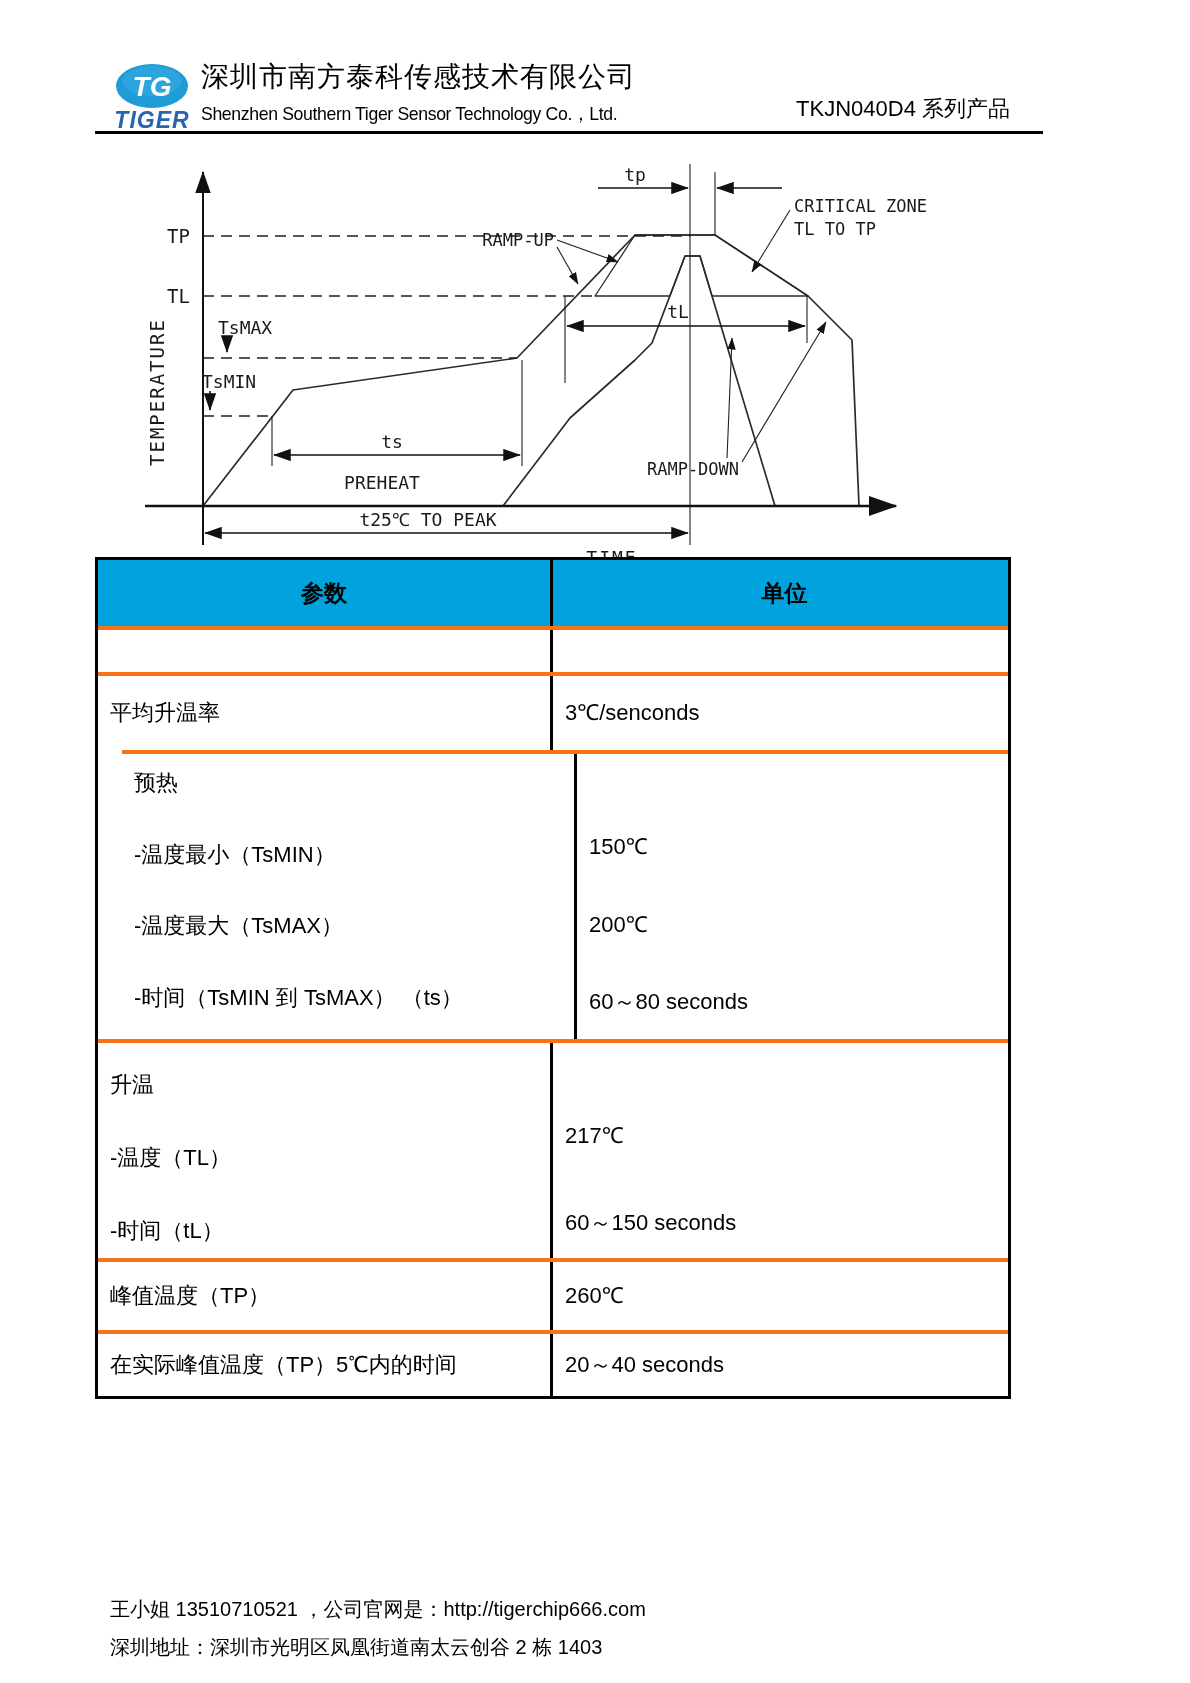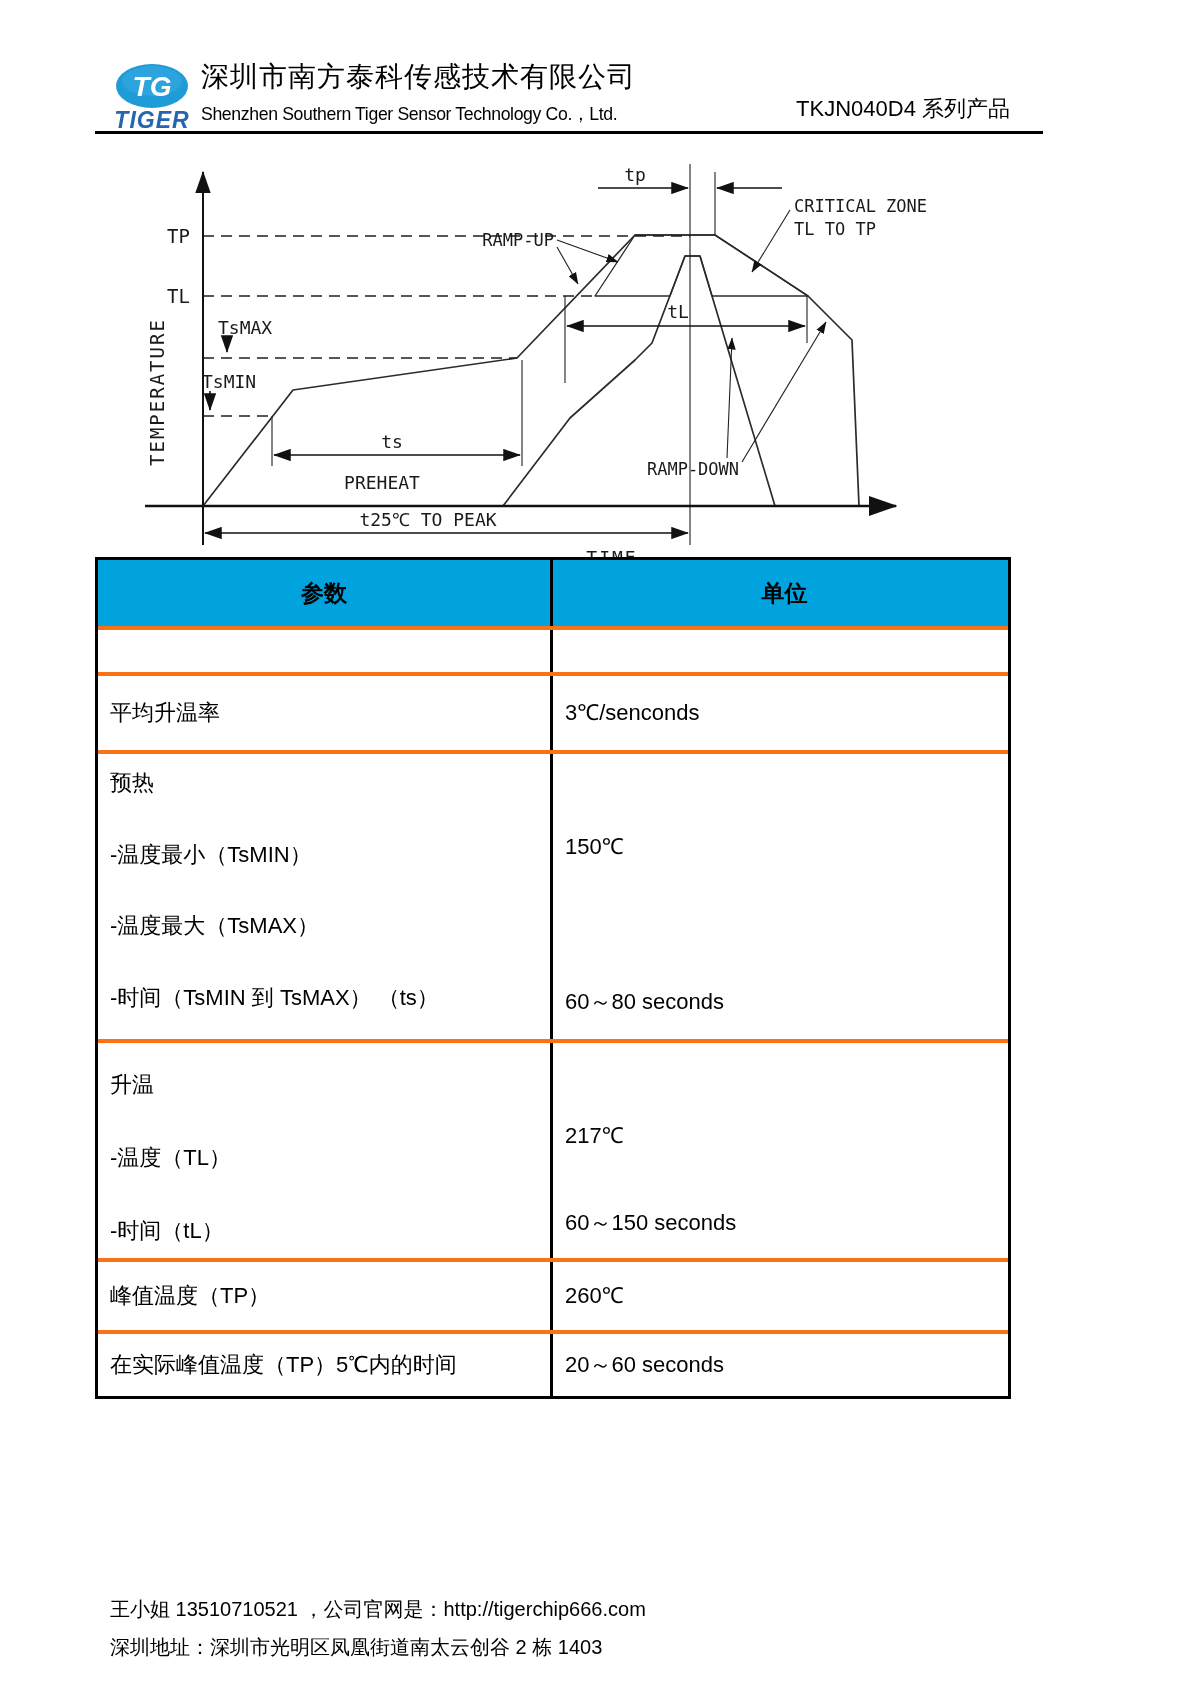--- a/index.html
+++ b/index.html
@@ -28,21 +28,21 @@
   .t-row.first{border-top:none;gap:8px;}
   .th,.td{box-sizing:border-box;}
   .th:first-child,.td:first-child{border-right:3px solid #000;}
   .thead{background:#00a3dd;height:66px;}
   .th{display:flex;align-items:center;justify-content:center;font-size:23px;font-weight:700;}
   .td{position:relative;font-size:22px;line-height:30px;padding-left:12px;}
   .v-center{display:flex;align-items:center;}
   .col{display:flex;flex-direction:column;justify-content:space-between;}
   .r0{height:42px;}
   .r1{height:74px;}
-  .r2{height:285px;}
+  .r2{height:285px;margin-left:24px;}
   .r3{height:215px;}
   .r4{height:68px;}
   .r5{height:62px;}
   .p-a{padding-top:14px;padding-bottom:26px;}
   .p-b{padding-top:78px;padding-bottom:22px;}
   .p-c{padding-top:27px;padding-bottom:12px;}
   .p-d{padding-top:78px;padding-bottom:20px;}
 
   
   .footer{position:absolute;left:110px;top:1590px;font-size:20px;line-height:38px;}
@@ -147,20 +147,21 @@
 
     <div class="t-row r2">
       <div class="td col p-a">
         <span>预热</span>
         <span>-温度最小（TsMIN）</span>
         <span>-温度最大（TsMAX）</span>
         <span>-时间（TsMIN 到 TsMAX） （ts）</span>
       </div>
       <div class="td col p-b">
         <span>150℃</span>
+        <span>200℃</span>
         <span>60～80 seconds</span>
       </div>
     </div>
 
     <div class="t-row r3">
       <div class="td col p-c">
         <span>升温</span>
         <span>-温度（TL）</span>
         <span>-时间（tL）</span>
       </div>
@@ -170,21 +171,21 @@
       </div>
     </div>
 
     <div class="t-row r4">
       <div class="td v-center">峰值温度（TP）</div>
       <div class="td v-center">260℃</div>
     </div>
 
     <div class="t-row r5">
       <div class="td v-center">在实际峰值温度（TP）5℃内的时间</div>
-      <div class="td v-center">20～60 seconds</div>
+      <div class="td v-center">20～40 seconds</div>
     </div>
   </div>
 
   <div class="footer">
     <div>王小姐 13510710521 ，公司官网是：http://tigerchip666.com</div>
     <div>深圳地址：深圳市光明区凤凰街道南太云创谷 2 栋 1403</div>
   </div>
 
 </div>
 

